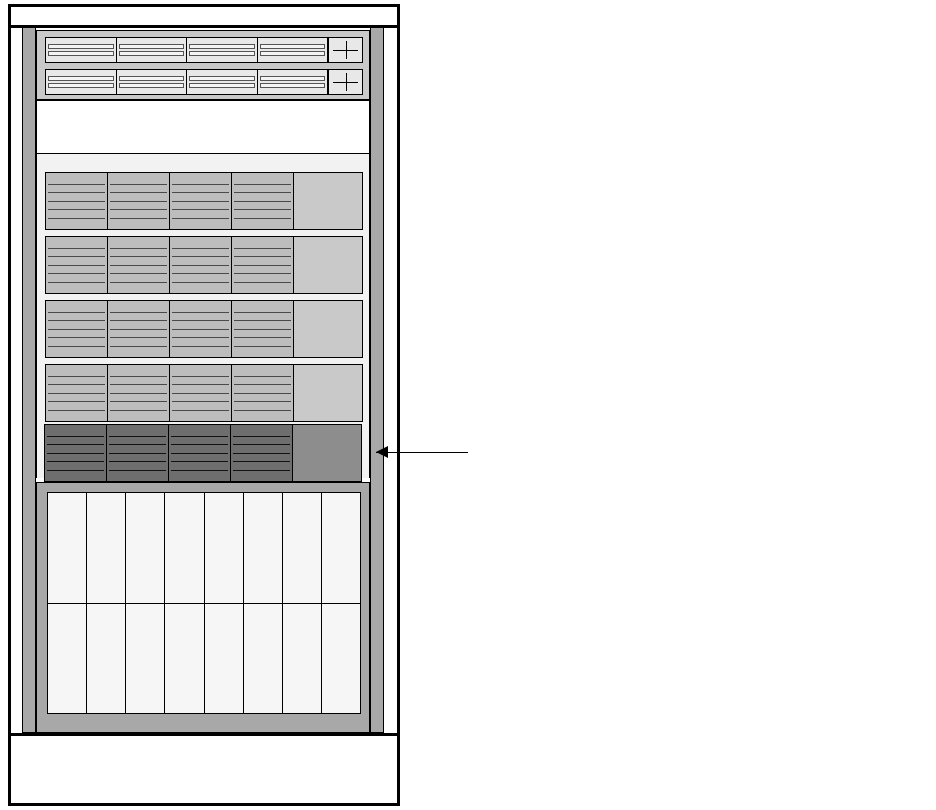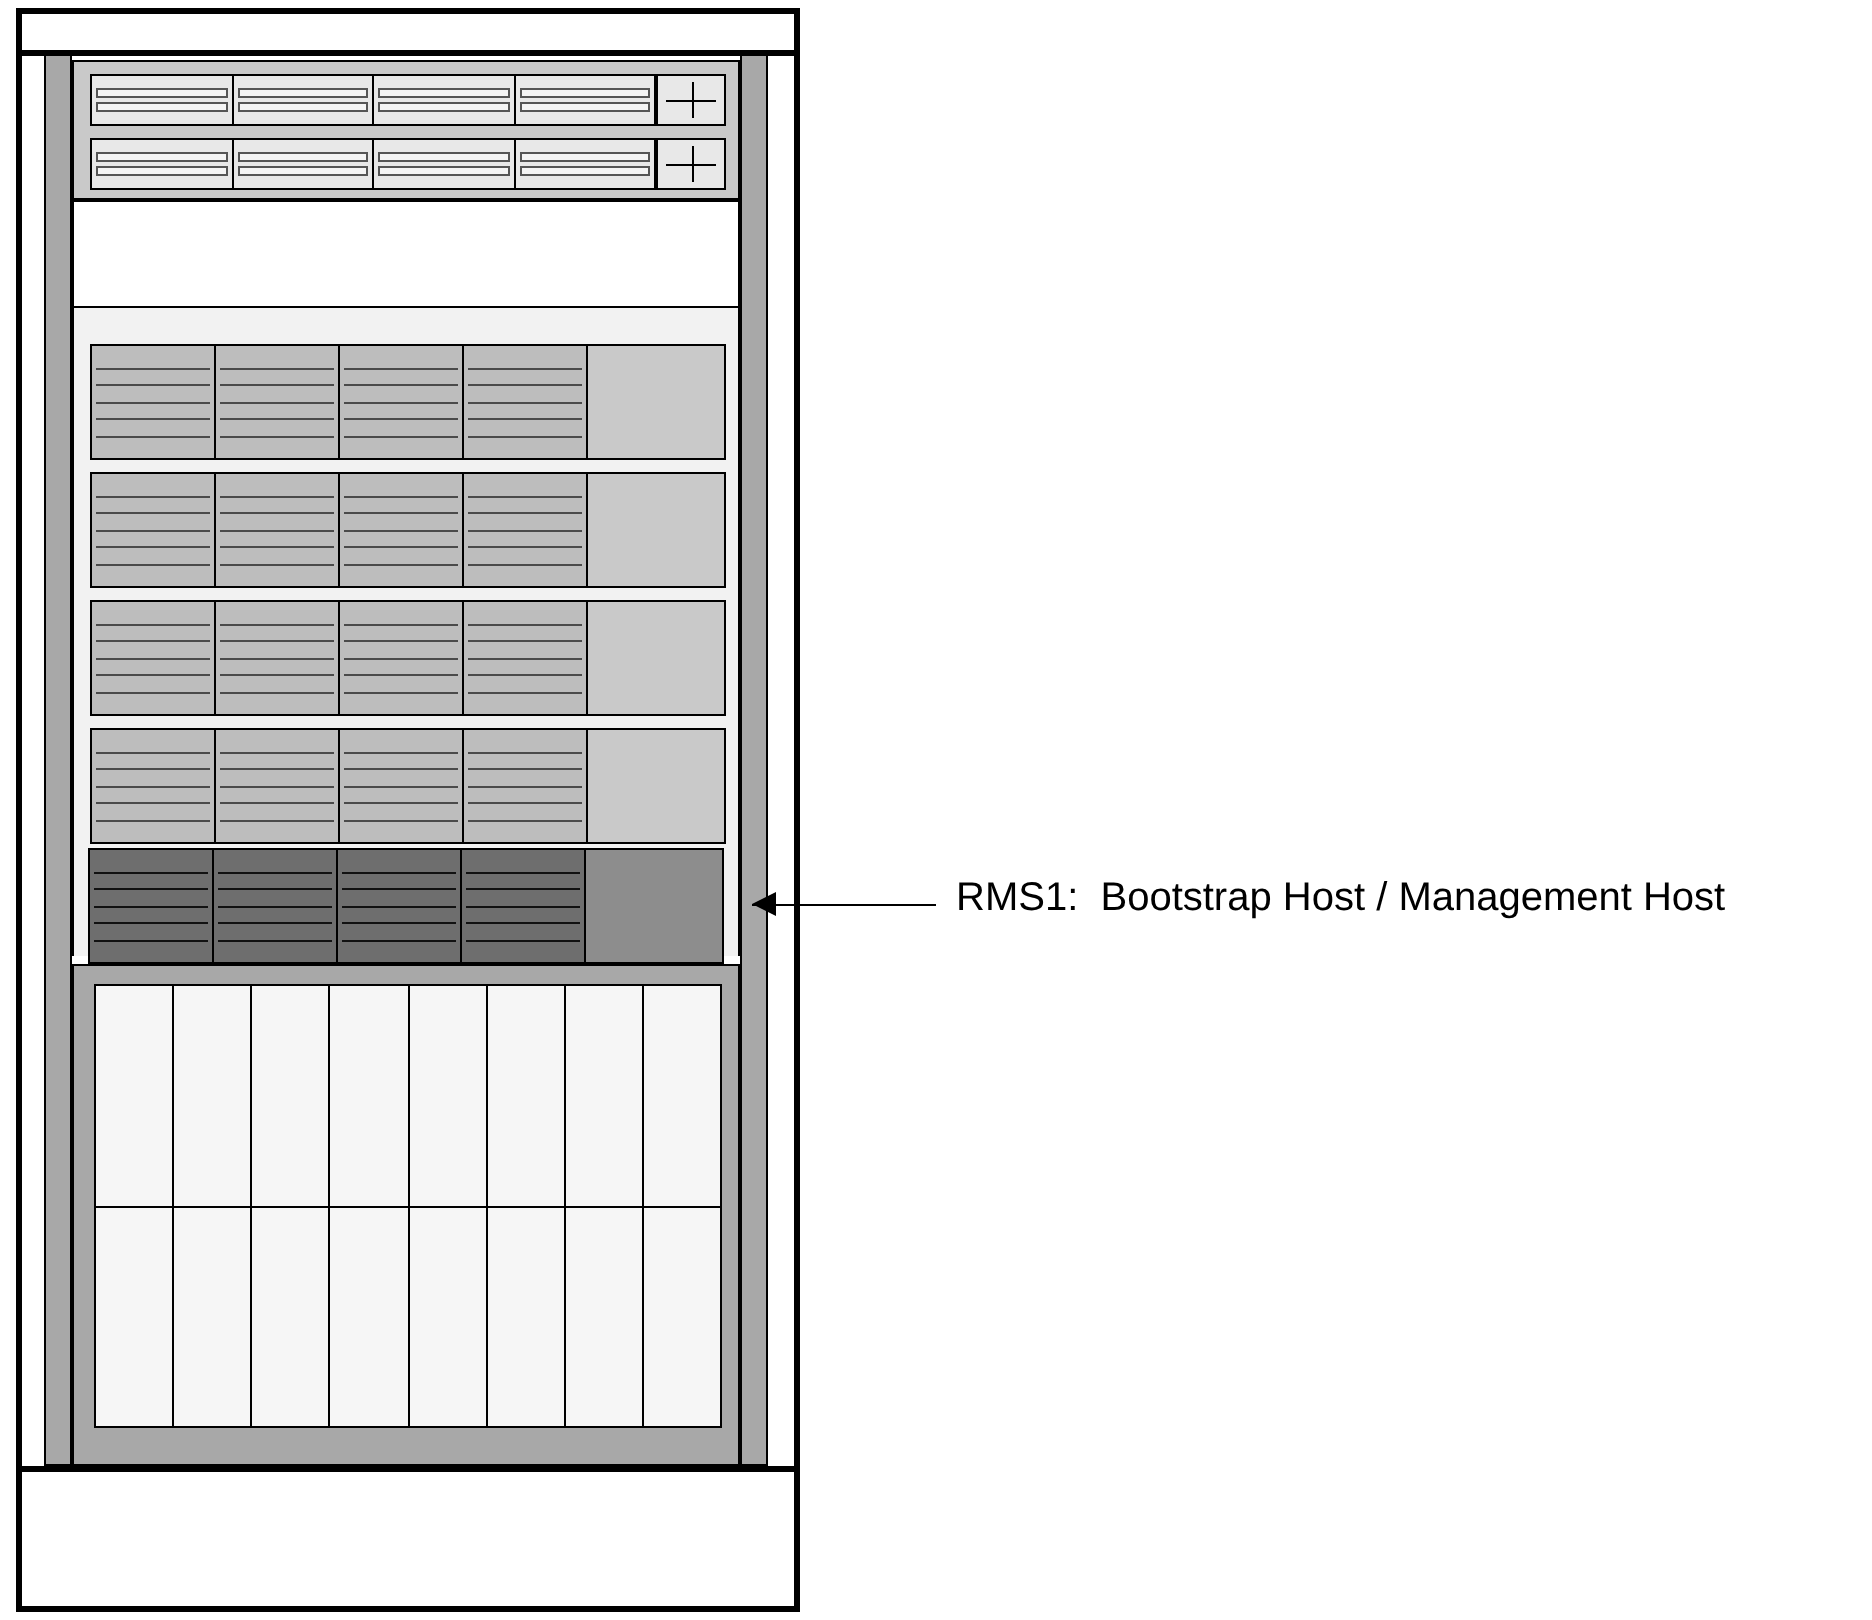--- a/index.html
+++ b/index.html
@@ -549,15 +549,14 @@
         <div class="storage-cell"></div>
         <div class="storage-cell"></div>
         <div class="storage-cell"></div>
         <div class="storage-cell"></div>
       </div>
     </div>
   </div>
 
   <div class="callout-arrow"></div>
   <div class="callout-line"></div>
-  <div class="callout-label">RMS1:  Bootstrap Host / Management Host</div>
 
 </div>
 
 </body></html>

